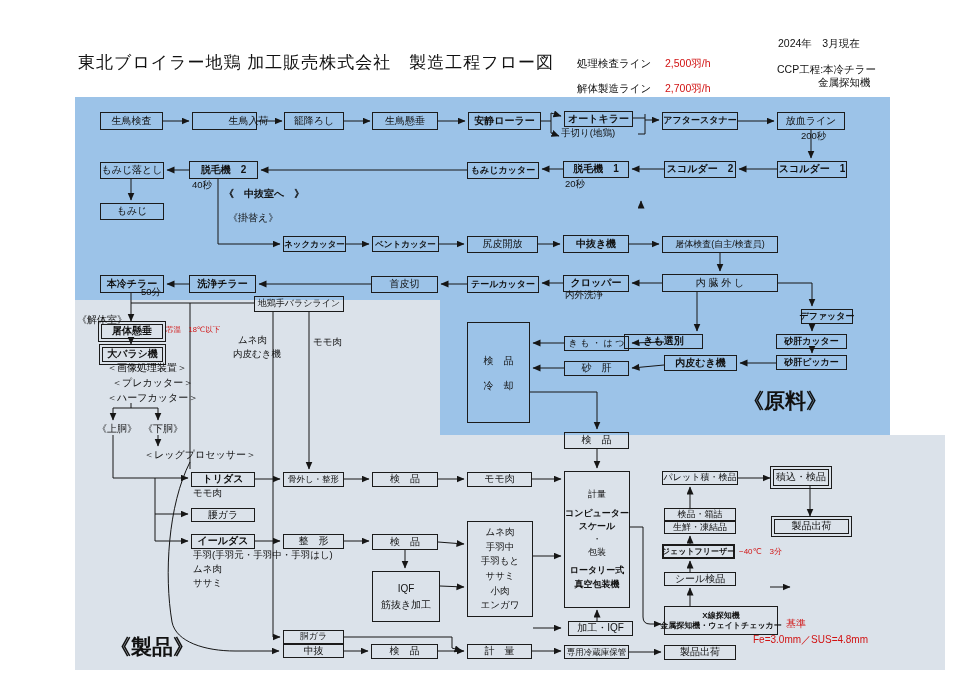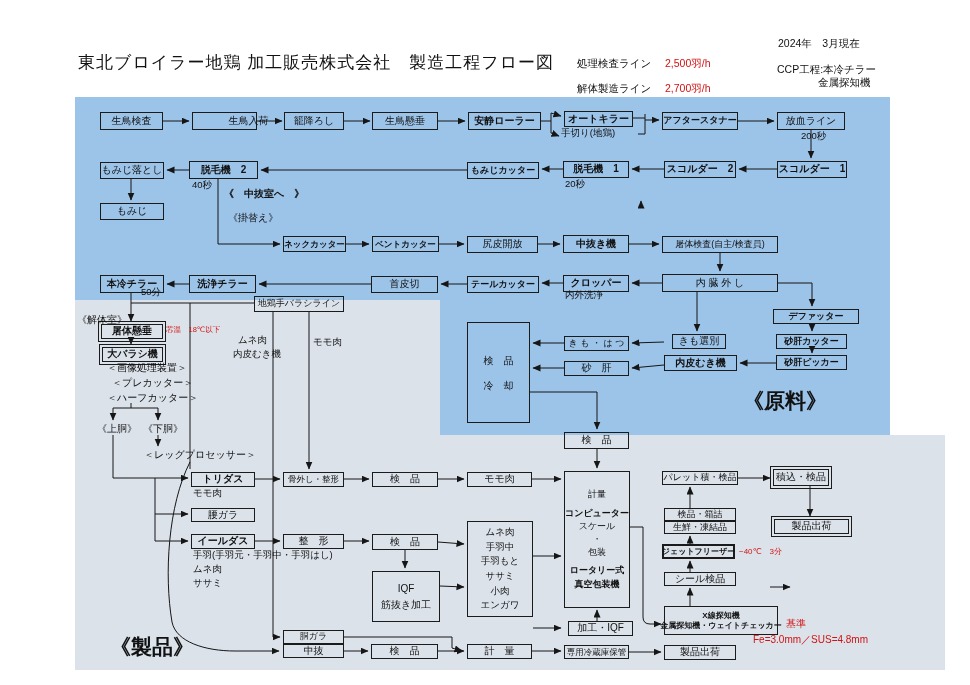--- a/index.html
+++ b/index.html
@@ -141,24 +141,24 @@
       <div class="node bold" style="left: 372px; top: 236px; width: 67px; height: 16px; font-size: 8.5px;">ベントカッター</div>
       <div class="node" style="left: 467px; top: 236px; width: 71px; height: 17px;">尻皮開放</div>
       <div class="node bold" style="left: 563px; top: 235px; width: 66px; height: 18px;">中抜き機</div>
       <div class="node" style="left: 662px; top: 236px; width: 116px; height: 17px; font-size: 9px;">屠体検査(自主/検査員)</div>
       <div class="node bold" style="left: 100px; top: 275px; width: 64px; height: 18px;">本冷チラー</div>
       <div class="node bold" style="left: 189px; top: 275px; width: 67px; height: 18px;">洗浄チラー</div>
       <div class="node" style="left: 371px; top: 276px; width: 67px; height: 17px;">首皮切</div>
       <div class="node bold" style="left: 467px; top: 276px; width: 72px; height: 17px; font-size: 9px;">テールカッター</div>
       <div class="node bold" style="left: 563px; top: 275px; width: 66px; height: 17px;">クロッパー</div>
       <div class="node" style="left: 662px; top: 274px; width: 116px; height: 18px;">内 臓 外 し</div>
-      <div class="node bold" style="left: 773px; top: 309px; width: 86px; height: 15px; font-size: 9px;">デファッター</div>
+      <div class="node bold" style="left: 801px; top: 309px; width: 52px; height: 15px; font-size: 9px;">デファッター</div>
       <div class="node bold" style="left: 776px; top: 334px; width: 71px; height: 15px; font-size: 9px;">砂肝カッター</div>
       <div class="node bold" style="left: 776px; top: 355px; width: 71px; height: 15px; font-size: 9px;">砂肝ピッカー</div>
-      <div class="node" style="left: 672px; top: 334px; width: 54px; height: 15px;">きも選別</div>
+      <div class="node" style="left: 624px; top: 334px; width: 79px; height: 15px; font-weight: bold;">きも選別</div>
       <div class="node bold" style="left: 664px; top: 355px; width: 73px; height: 16px;">内皮むき機</div>
       <div class="node" style="left: 564px; top: 336px; width: 65px; height: 15px; font-size: 9px;">き も ・ は つ</div>
       <div class="node" style="left: 564px; top: 361px; width: 65px; height: 15px;">砂　肝</div>
       <div class="node" style="left: 467px; top: 322px; width: 63px; height: 101px; line-height: 1.9;">
         <div>検　品</div>
         <div style="height: 0.6em;">&nbsp;</div>
         <div>冷　却</div>
       </div>
       <div class="node" style="left: 254px; top: 296px; width: 90px; height: 16px; font-size: 9px;">地鶏手バラシライン</div>
       <div class="node bold double" style="left: 101px; top: 324px; width: 62px; height: 15px;">屠体懸垂</div>
@@ -177,21 +177,21 @@
         <div>手羽中</div>
         <div>手羽もと</div>
         <div>ササミ</div>
         <div>小肉</div>
         <div>エンガワ</div>
       </div>
       <div class="node" style="left: 564px; top: 471px; width: 66px; height: 137px; font-size: 9px; line-height: 1.45;">
         <div>計量</div>
         <div style="height: 0.6em;">&nbsp;</div>
         <div style="font-weight: bold;">コンピューター</div>
-        <div style="font-weight: normal;">スケール</div>
+        <div style="font-weight: bold;">スケール</div>
         <div>・</div>
         <div>包装</div>
         <div style="height: 0.6em;">&nbsp;</div>
         <div style="font-weight: bold;">ロータリー式</div>
         <div style="font-weight: bold;">真空包装機</div>
       </div>
       <div class="node" style="left: 372px; top: 571px; width: 68px; height: 51px; line-height: 1.6;">
         <div>IQF</div>
         <div>筋抜き加工</div>
       </div>

